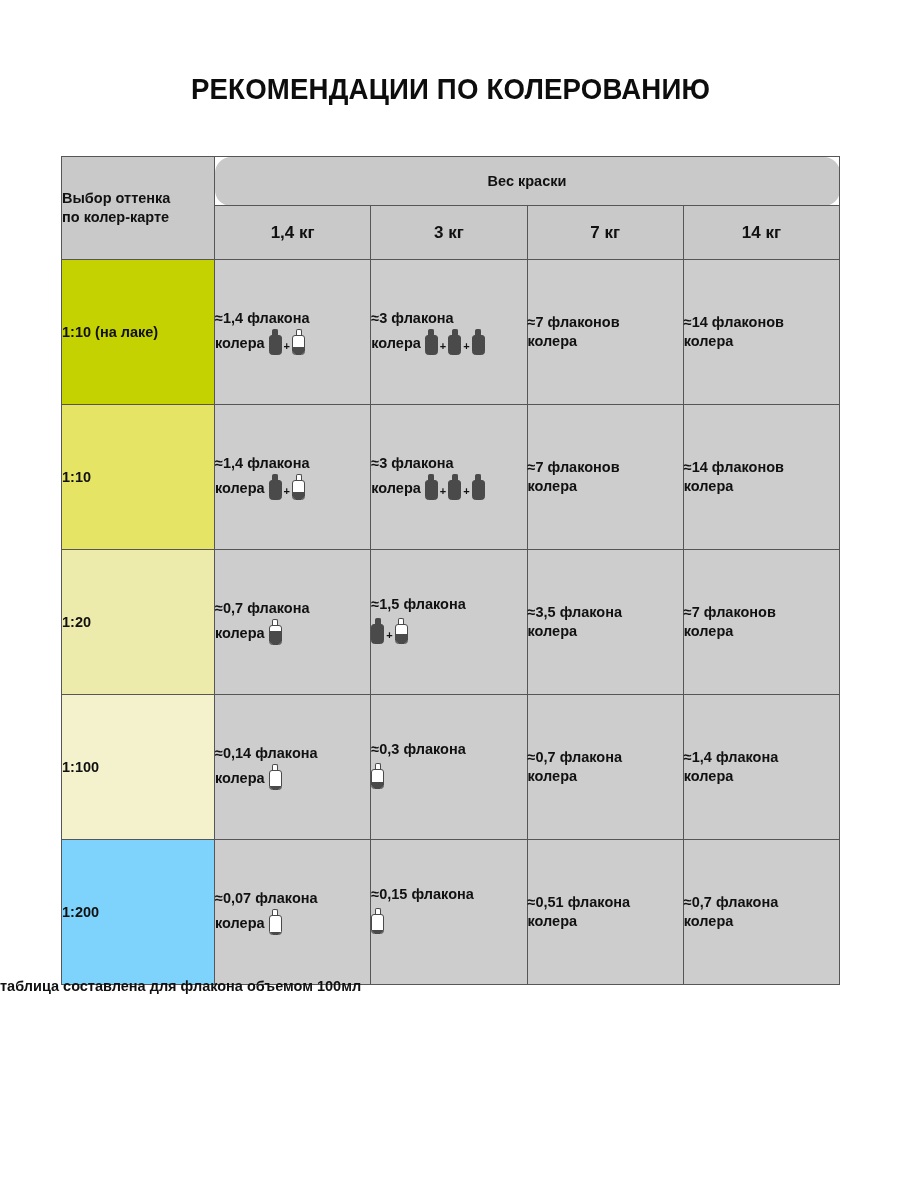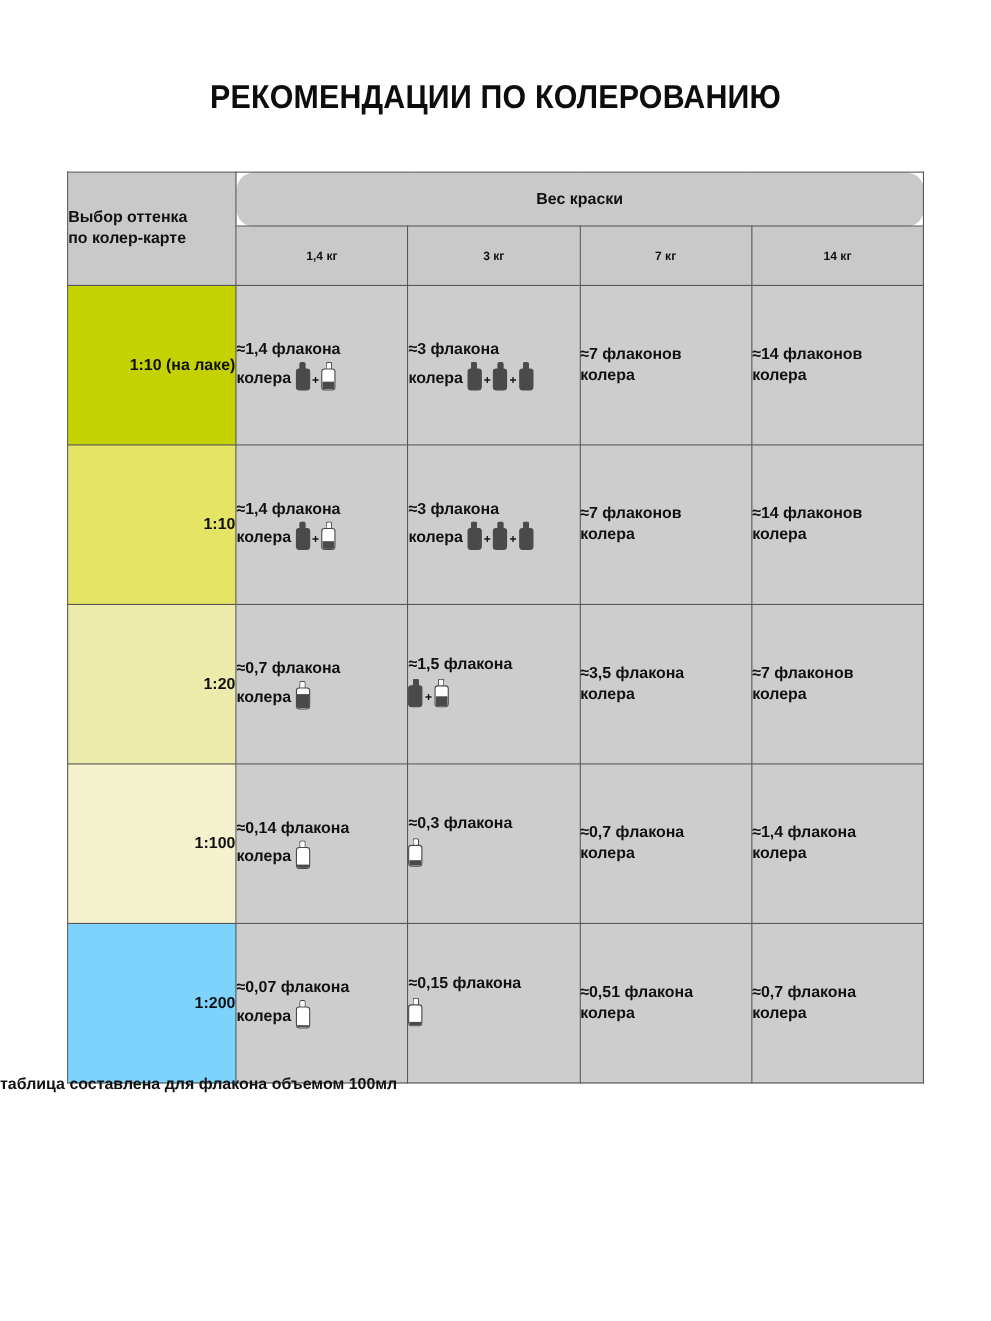--- a/index.html
+++ b/index.html
@@ -64,27 +64,27 @@
   th.weight-group {
     background: #c9c9c9;
     text-align: center;
     font-size: 14.5px;
     height: 48px;
     border-radius: 16px;
   }
   th.weight-col {
     background: #c9c9c9;
     text-align: center;
-    font-size: 11px;
+    font-size: 17px;
     height: 53px;
   }
 
   
   td.shade-cell {
-    text-align: right;
+    text-align: left;
     font-size: 14.5px;
     height: 144px;
     color: #111;
   }
   td.dose-cell {
     background: #cdcdcd;
     padding: 0 0 0 20px;
     font-size: 14.5px;
     line-height: 1.34;
     height: 144px;

